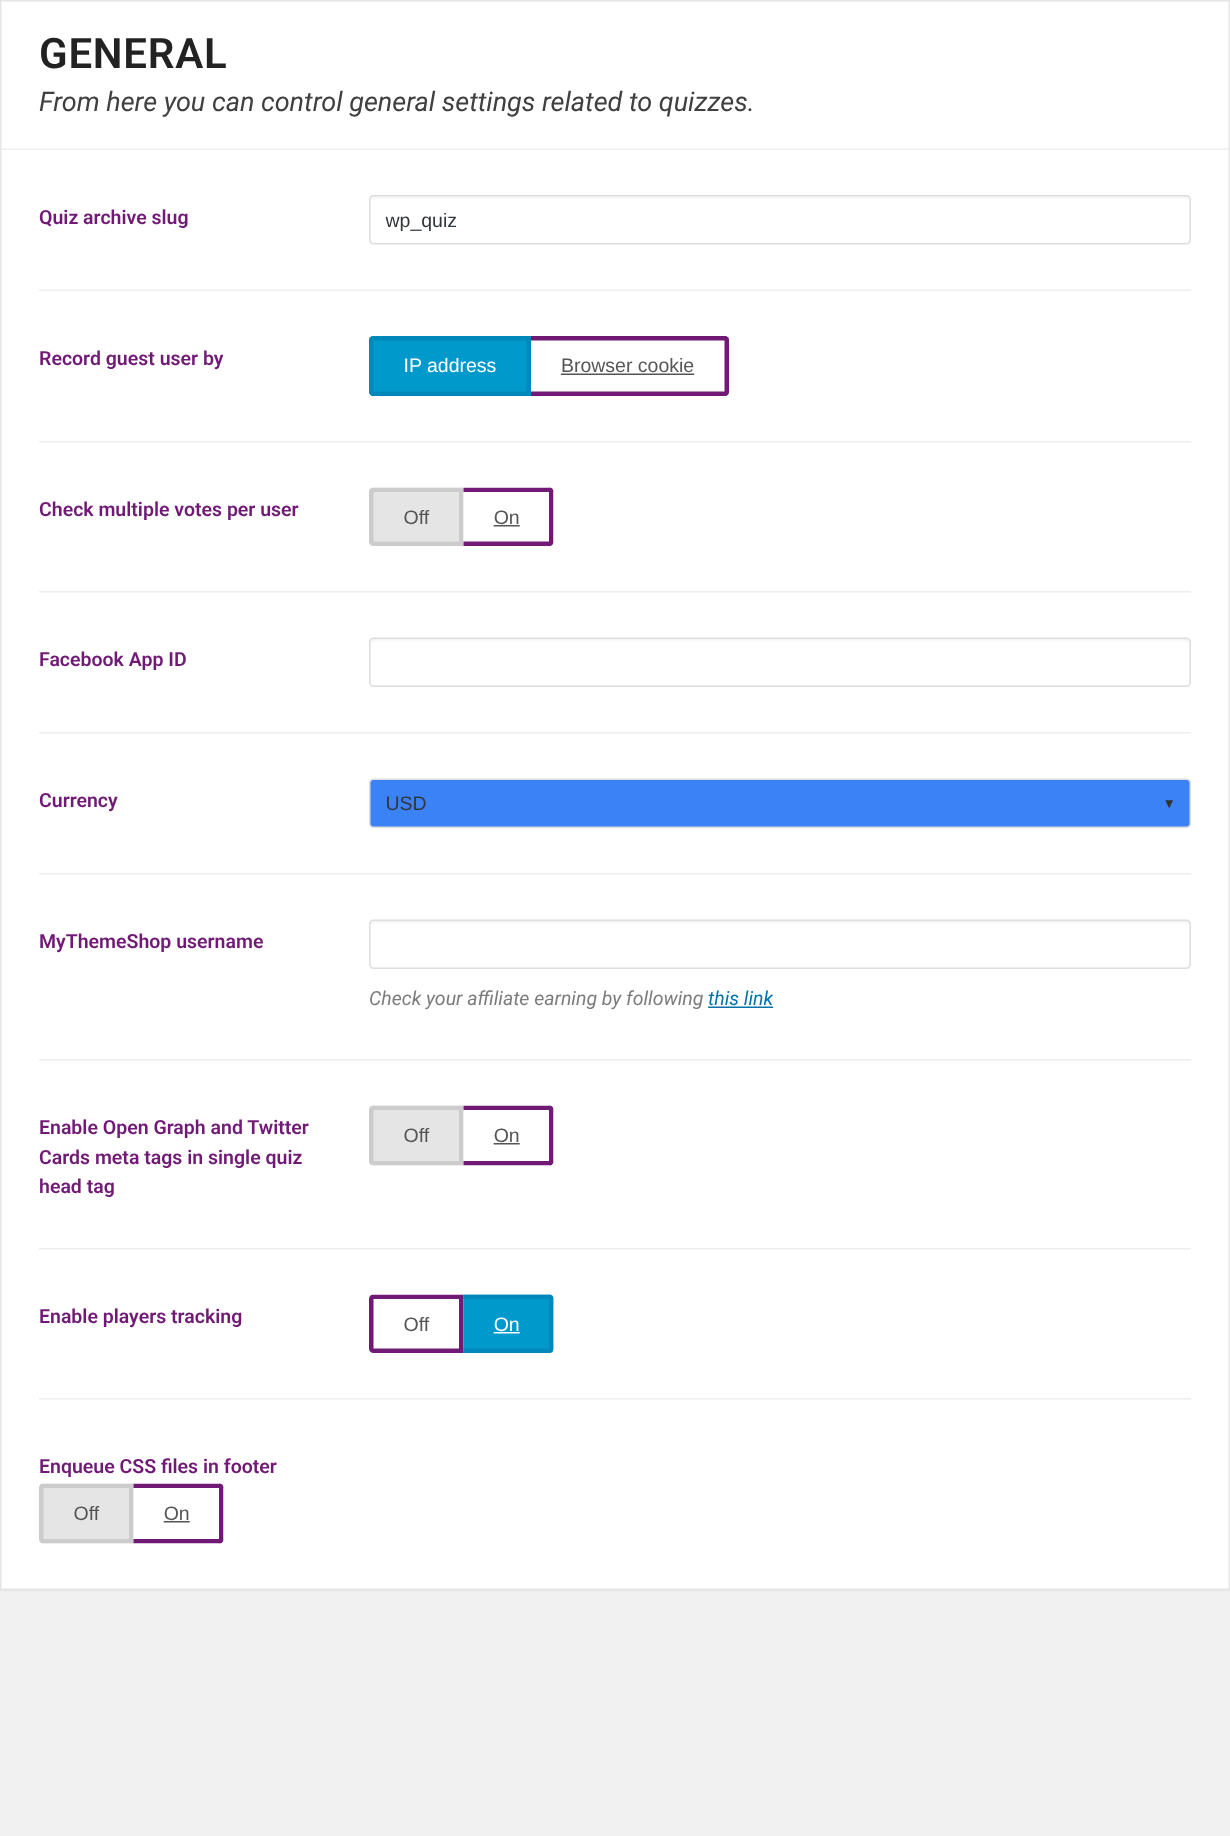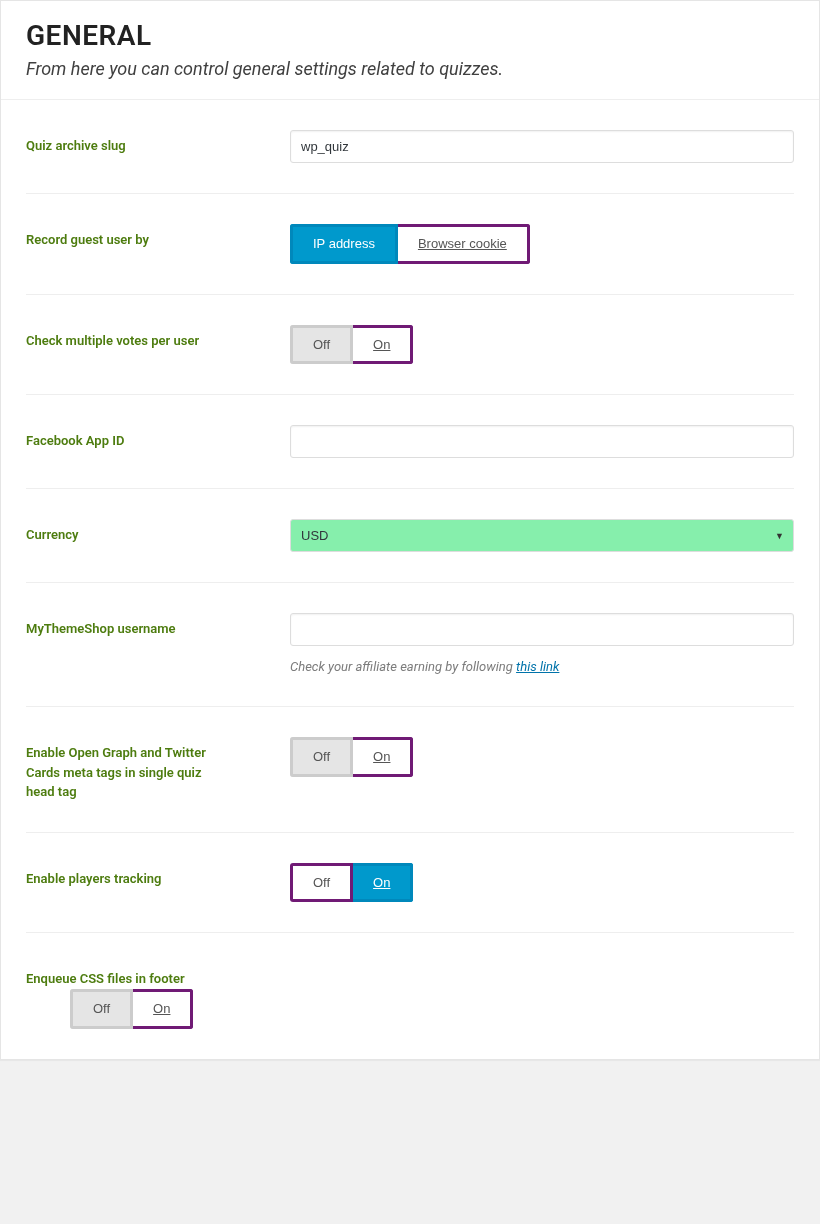--- a/index.html
+++ b/index.html
@@ -47,28 +47,27 @@
     }
     .field-row:last-child {
       border-bottom: none;
       flex-direction: column;
     }
     .field-label {
       width: 220px;
       flex-shrink: 0;
       font-weight: 600;
       font-size: 13px;
-      color: #4d7c0f;
+      color: #701a75;
       line-height: 1.5;
       padding-top: 6px;
       padding-right: 15px;
     }
     .field-control {
       flex: 1;
-      margin-left: 44px;
     }
     .text-input {
       width: 100%;
       padding: 8px 10px;
       border: 1px solid #ddd;
       border-radius: 3px;
       font-size: 13px;
       color: #32373c;
       background: #fff;
       box-shadow: inset 0 1px 2px rgba(0,0,0,0.06);
@@ -77,21 +76,21 @@
       position: relative;
       width: 100%;
     }
     .select-input {
       width: 100%;
       padding: 8px 30px 8px 10px;
       border: 1px solid #ddd;
       border-radius: 3px;
       font-size: 13px;
       color: #32373c;
-      background: #86efac;
+      background: #3b82f6;
       appearance: none;
       -webkit-appearance: none;
       cursor: pointer;
     }
     .select-arrow {
       position: absolute;
       right: 10px;
       top: 50%;
       transform: translateY(-50%);
       font-size: 9px;

